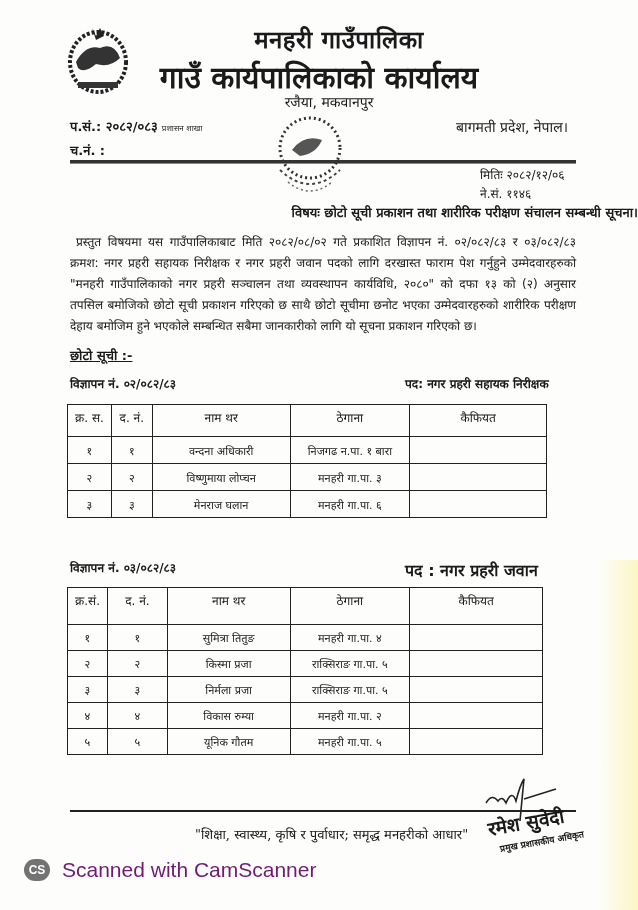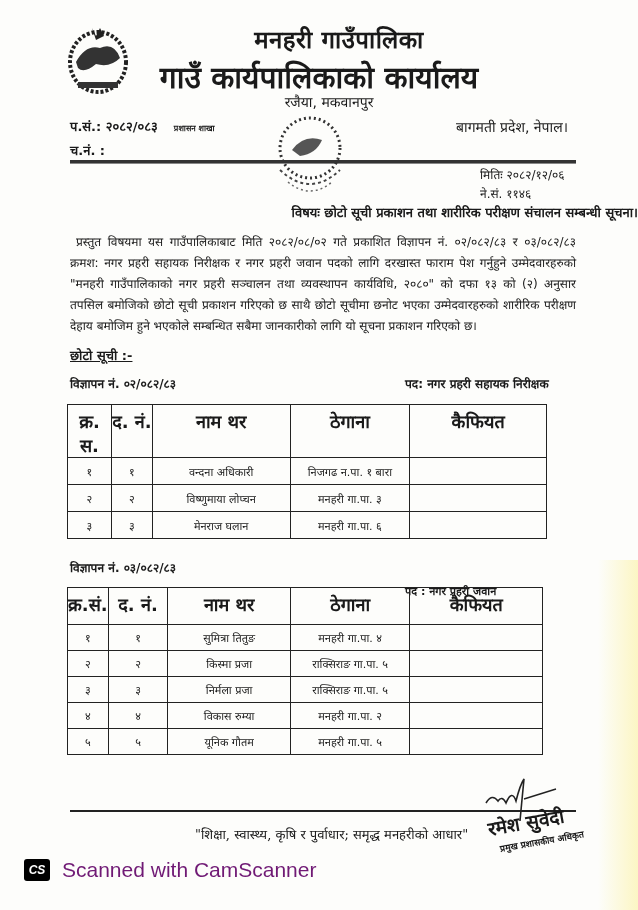--- a/index.html
+++ b/index.html
@@ -12,49 +12,49 @@
     .yellow-edge {
       position: absolute; right: 0; top: 560px; width: 40px; height: 350px;
       background: linear-gradient(to right, rgba(255,255,255,0), rgba(250,240,150,0.55));
     }
     .abs { position: absolute; }
     .logo { left: 66px; top: 22px; width: 64px; height: 74px; }
     .title1 { left: 0; width: 638px; top: 22px; text-align: center; font-size: 24px; font-weight: bold; padding-left: 40px; box-sizing: border-box; letter-spacing: 0.5px; }
     .title2 { left: 0; width: 638px; top: 56px; text-align: center; font-size: 30px; font-weight: bold; box-sizing: border-box; }
     .address { left: 0; width: 638px; top: 92px; text-align: center; font-size: 14px; padding-left: 20px; box-sizing: border-box; }
     .ref { left: 70px; top: 117px; font-size: 13px; font-weight: bold; }
-    .ref small { font-size: 8px; font-weight: bold; margin-left: 16px; }
+    .ref small { font-size: 8px; font-weight: normal; margin-left: 4px; }
     .chn { left: 70px; top: 141px; font-size: 13px; font-weight: bold; }
     .province { right: 70px; top: 117px; font-size: 14px; }
     .hr-top { left: 70px; top: 160px; width: 506px; height: 0; border-top: 3px solid #333; border-bottom: 1px solid #888; }
     .date { left: 480px; top: 166px; font-size: 12px; }
     .nsam { left: 480px; top: 185px; font-size: 12px; }
     .stamp { left: 270px; top: 108px; width: 80px; height: 90px; }
     .subject { left: 0; width: 638px; top: 203px; text-align: right; font-size: 13px; font-weight: bold; }
     .para { left: 70px; width: 506px; top: 232px; font-size: 12px; line-height: 21px; text-align: justify; text-indent: 6px; }
     .shortlist { left: 70px; top: 346px; font-size: 13px; font-weight: bold; text-decoration: underline; }
     .adv1 { left: 70px; top: 375px; font-size: 12px; font-weight: bold; }
     .post1 { left: 405px; top: 375px; font-size: 12px; font-weight: bold; }
     .adv2 { left: 70px; top: 559px; font-size: 12px; font-weight: bold; }
-    .post2 { left: 405px; top: 559px; font-size: 11px; font-weight: bold; margin-top: 24px; }
+    .post2 { left: 405px; top: 559px; font-size: 16px; font-weight: bold; }
     table.list { position: absolute; border-collapse: collapse; font-size: 11px; }
     table.list th, table.list td { border: 1.3px solid #222; text-align: center; padding: 0; }
-    table.list th { font-weight: bold; font-size: 18px; vertical-align: top; padding-top: 4px; }
+    table.list th { font-weight: normal; font-size: 12px; vertical-align: top; padding-top: 4px; }
     table.t1 { left: 67px; top: 404px; width: 480px; }
     table.t1 th { height: 27px; }
     table.t1 td { height: 26px; }
     table.t2 { left: 67px; top: 587px; width: 476px; border-radius: 8px; }
     table.t2 th { height: 32px; }
     table.t2 td { height: 25px; }
     .hr-bottom { left: 70px; top: 810px; width: 506px; border-top: 2px solid #222; }
     .motto { left: 195px; top: 825px; font-size: 13px; font-family: "DejaVu Serif", serif; }
     .sig-scribble { left: 480px; top: 775px; width: 80px; height: 50px; }
     .sig-name { left: 488px; top: 816px; font-size: 19px; font-weight: bold; transform: rotate(-10deg); transform-origin: left center; }
     .sig-title { left: 500px; top: 842px; font-size: 9px; font-weight: bold; transform: rotate(-10deg); transform-origin: left center; }
-    .cs-logo { left: 24px; top: 859px; width: 26px; height: 22px; background: #000000; color: #fff; font-size: 12px; font-weight: bold; text-align: center; line-height: 22px; border-radius: 3px; font-family: "Liberation Sans", sans-serif; font-style: italic; }
+    .cs-logo { left: 24px; top: 859px; width: 26px; height: 22px; background: #737373; color: #fff; font-size: 12px; font-weight: bold; text-align: center; line-height: 22px; border-radius: 11px; font-family: "Liberation Sans", sans-serif; }
     .cs-text { left: 62px; top: 858px; font-size: 21px; color: #701a75; font-family: "Liberation Sans", sans-serif; }
   </style>
 </head>
 <body>
 
 <div class="yellow-edge"></div>
 
 <svg class="abs logo" viewBox="0 0 64 74">
   <ellipse cx="32" cy="40" rx="28" ry="30" fill="none" stroke="#222" stroke-width="4" stroke-dasharray="3 2"></ellipse>
   <path d="M10 40 Q20 22 34 26 Q48 20 54 36 Q44 46 30 42 Q18 52 12 46 Z" fill="#333"></path>

